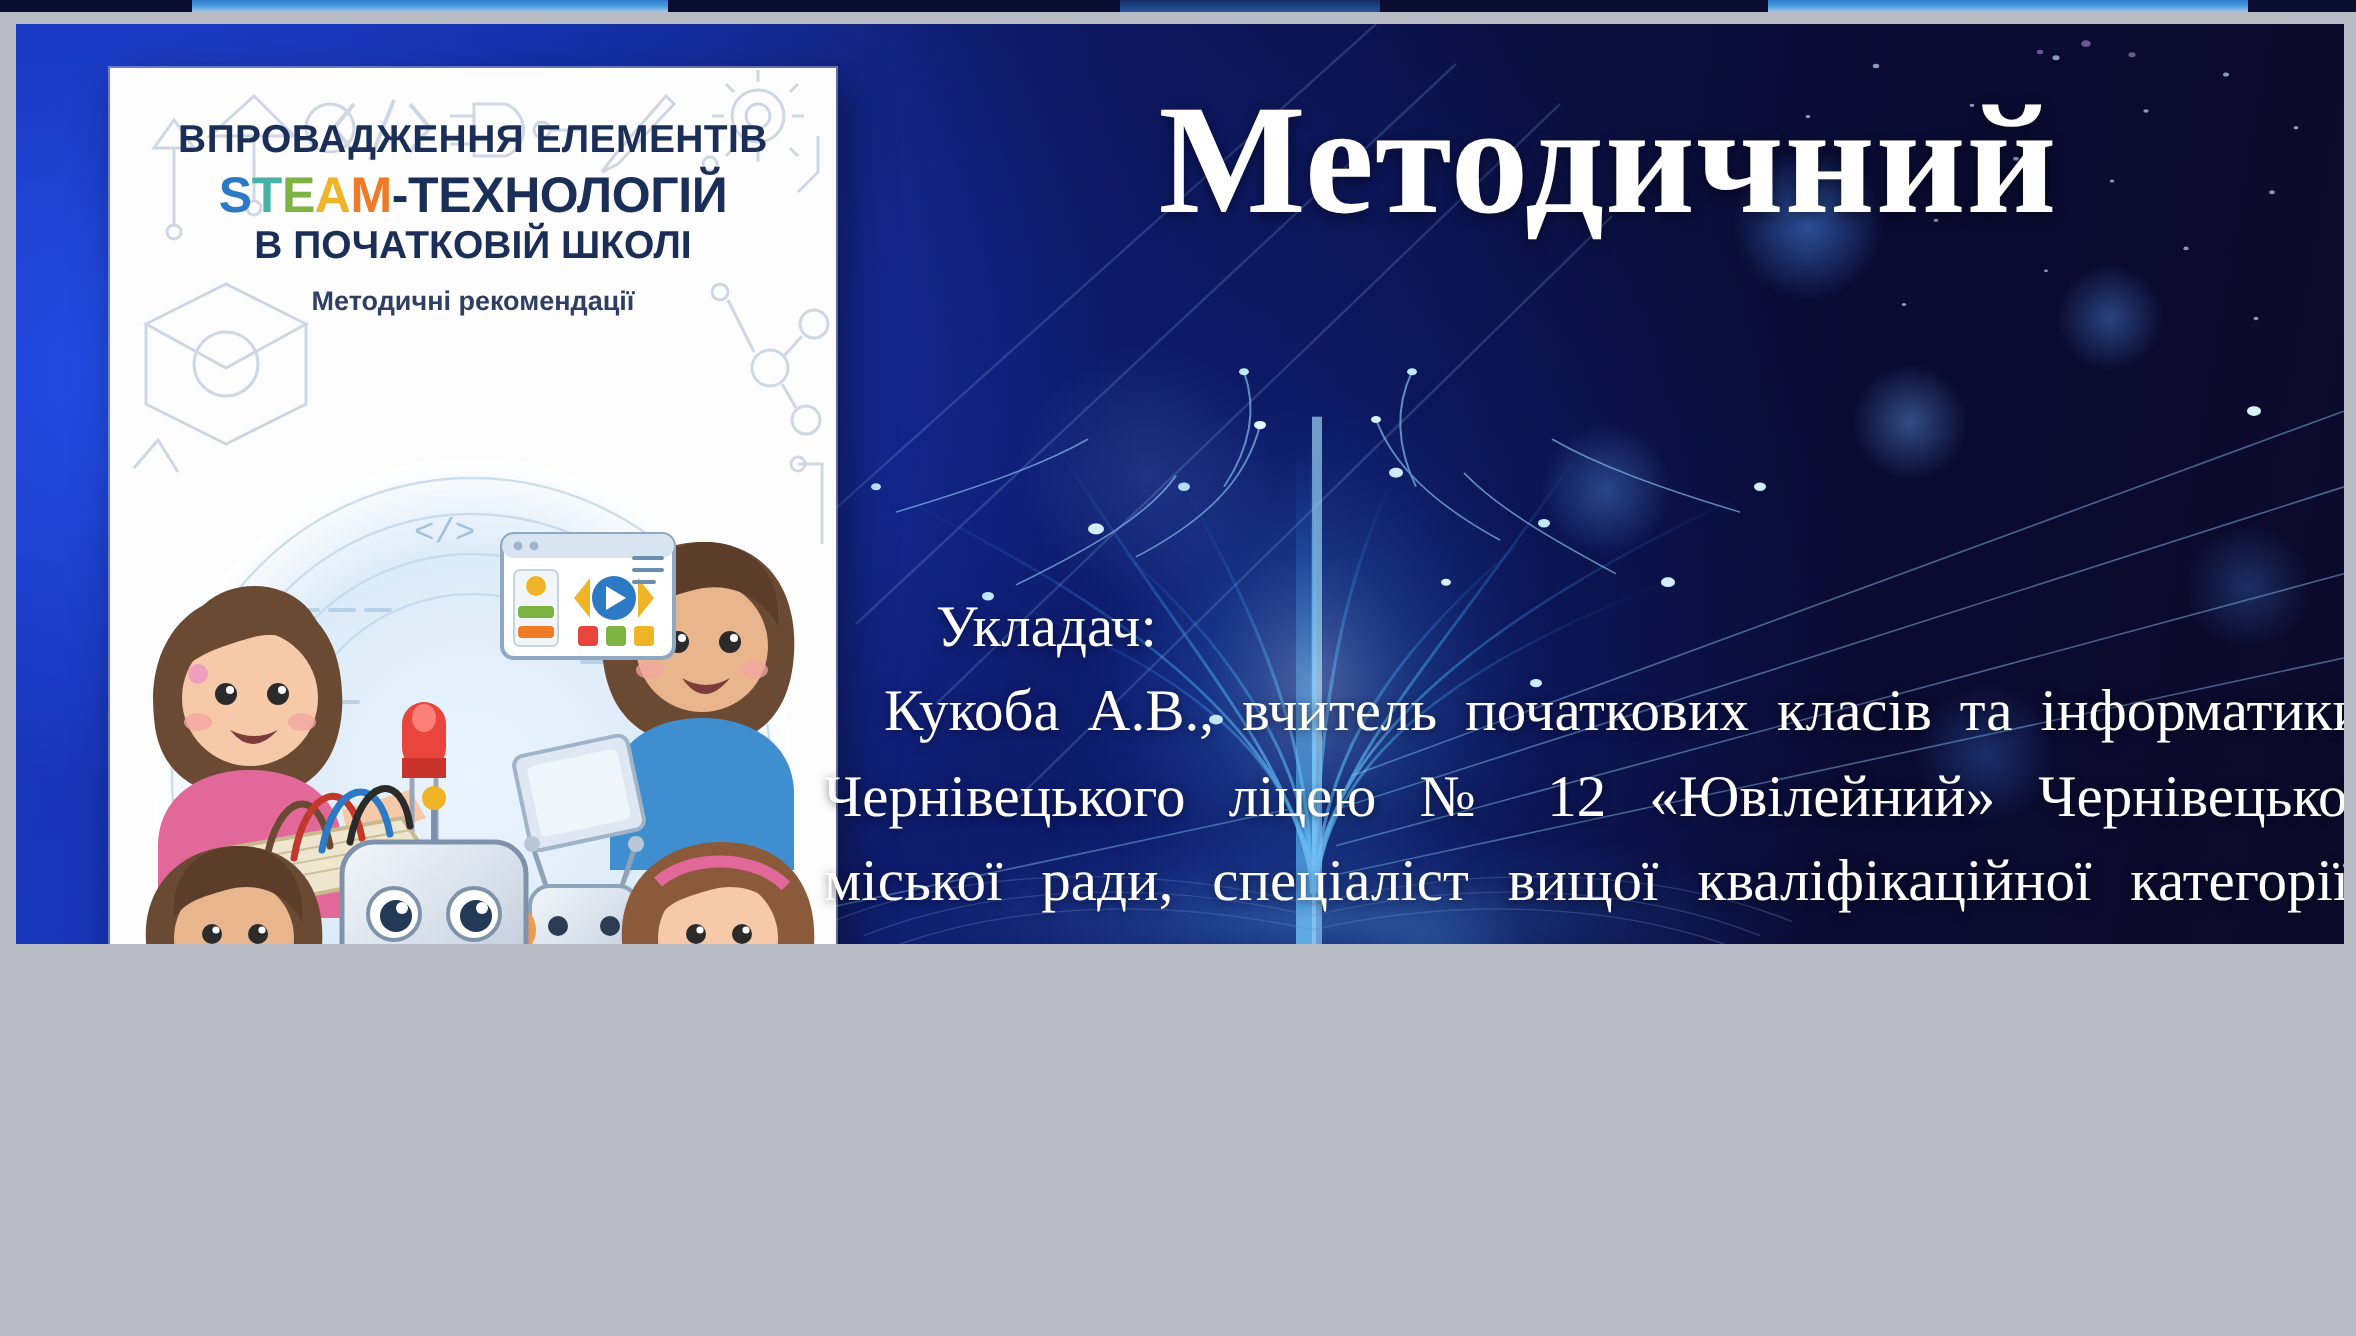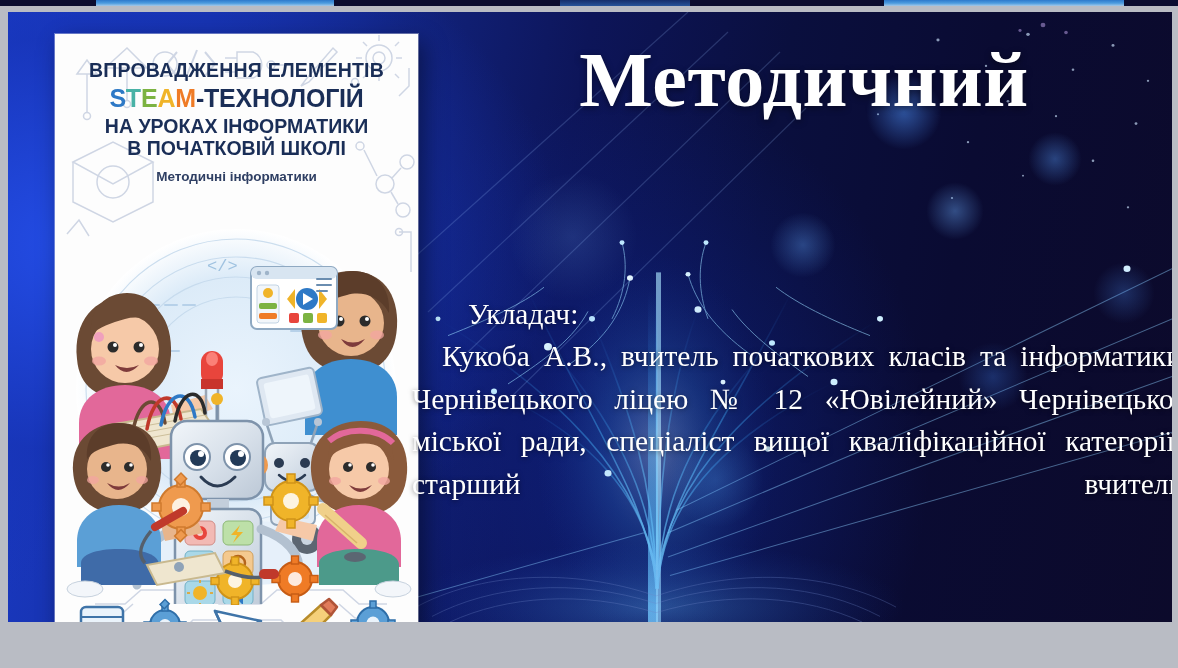--- a/index.html
+++ b/index.html
@@ -24,21 +24,21 @@
   .filmstrip .grey {
     position:absolute; left:0; bottom:0; width:1178px; height:3px; background:#b9bcc4;
   }
 
   
   .frame-left  { position:absolute; left:0;    top:9px; width:8px;  height:659px; background:#b9bcc4; }
   .frame-right { position:absolute; right:0;   top:9px; width:6px;  height:659px; background:#b9bcc4; }
 
   
   .slide {
-    position:absolute; left:8px; top:12px; width:1164px; height:610px;
+    position:absolute; left:8px; top:12px; width:1164px; height:460px;
     overflow:hidden;
     background:
       radial-gradient(ellipse 620px 460px at 6% 38%, rgba(36,78,232,.95) 0%, rgba(23,52,182,.65) 45%, rgba(13,22,92,0) 78%),
       radial-gradient(ellipse 420px 520px at 54% 72%, rgba(16,40,150,.55) 0%, rgba(9,14,70,0) 70%),
       linear-gradient(100deg, #1a3bc8 0%, #1732ad 16%, #122481 30%, #0d1559 46%, #0a0f3e 62%, #0a0b32 78%, #0c0a2b 100%);
   }
 
   
   .fiber { position:absolute; inset:0; pointer-events:none; }
   .fiber svg { position:absolute; inset:0; width:100%; height:100%; }
@@ -310,23 +310,22 @@
             <path d="M96 600 L124 600 L138 586 L226 586 L240 600 L270 600"></path>
             <path d="M120 614 L150 614"></path>
               <path d="M214 614 L244 614"></path>
           </g>
         </svg>
       </div>
 
       <div class="cover-head">
         <div class="ct1">ВПРОВАДЖЕННЯ ЕЛЕМЕНТІВ</div>
         <div class="ct2"><span class="s">S</span><span class="t">T</span><span class="e">E</span><span class="a">A</span><span class="m">M</span><span>-ТЕХНОЛОГІЙ</span></div>
-        <div class="ct3">НА УРОКАХ ІНФОРМАТИКИ</div>
         <div class="ct4">В ПОЧАТКОВІЙ ШКОЛІ</div>
-        <div class="csub">Методичні інформатики</div>
+        <div class="csub">Методичні рекомендації</div>
       </div>
 
       <div class="illus">
         <svg viewBox="0 0 363 395">
           <defs>
             <radialGradient id="halo">
                 <stop offset="0%" stop-color="#eaf4fd"></stop>
                 <stop offset="70%" stop-color="#dcebf8"></stop>
                 <stop offset="100%" stop-color="#ffffff"></stop>
               </radialGradient>

